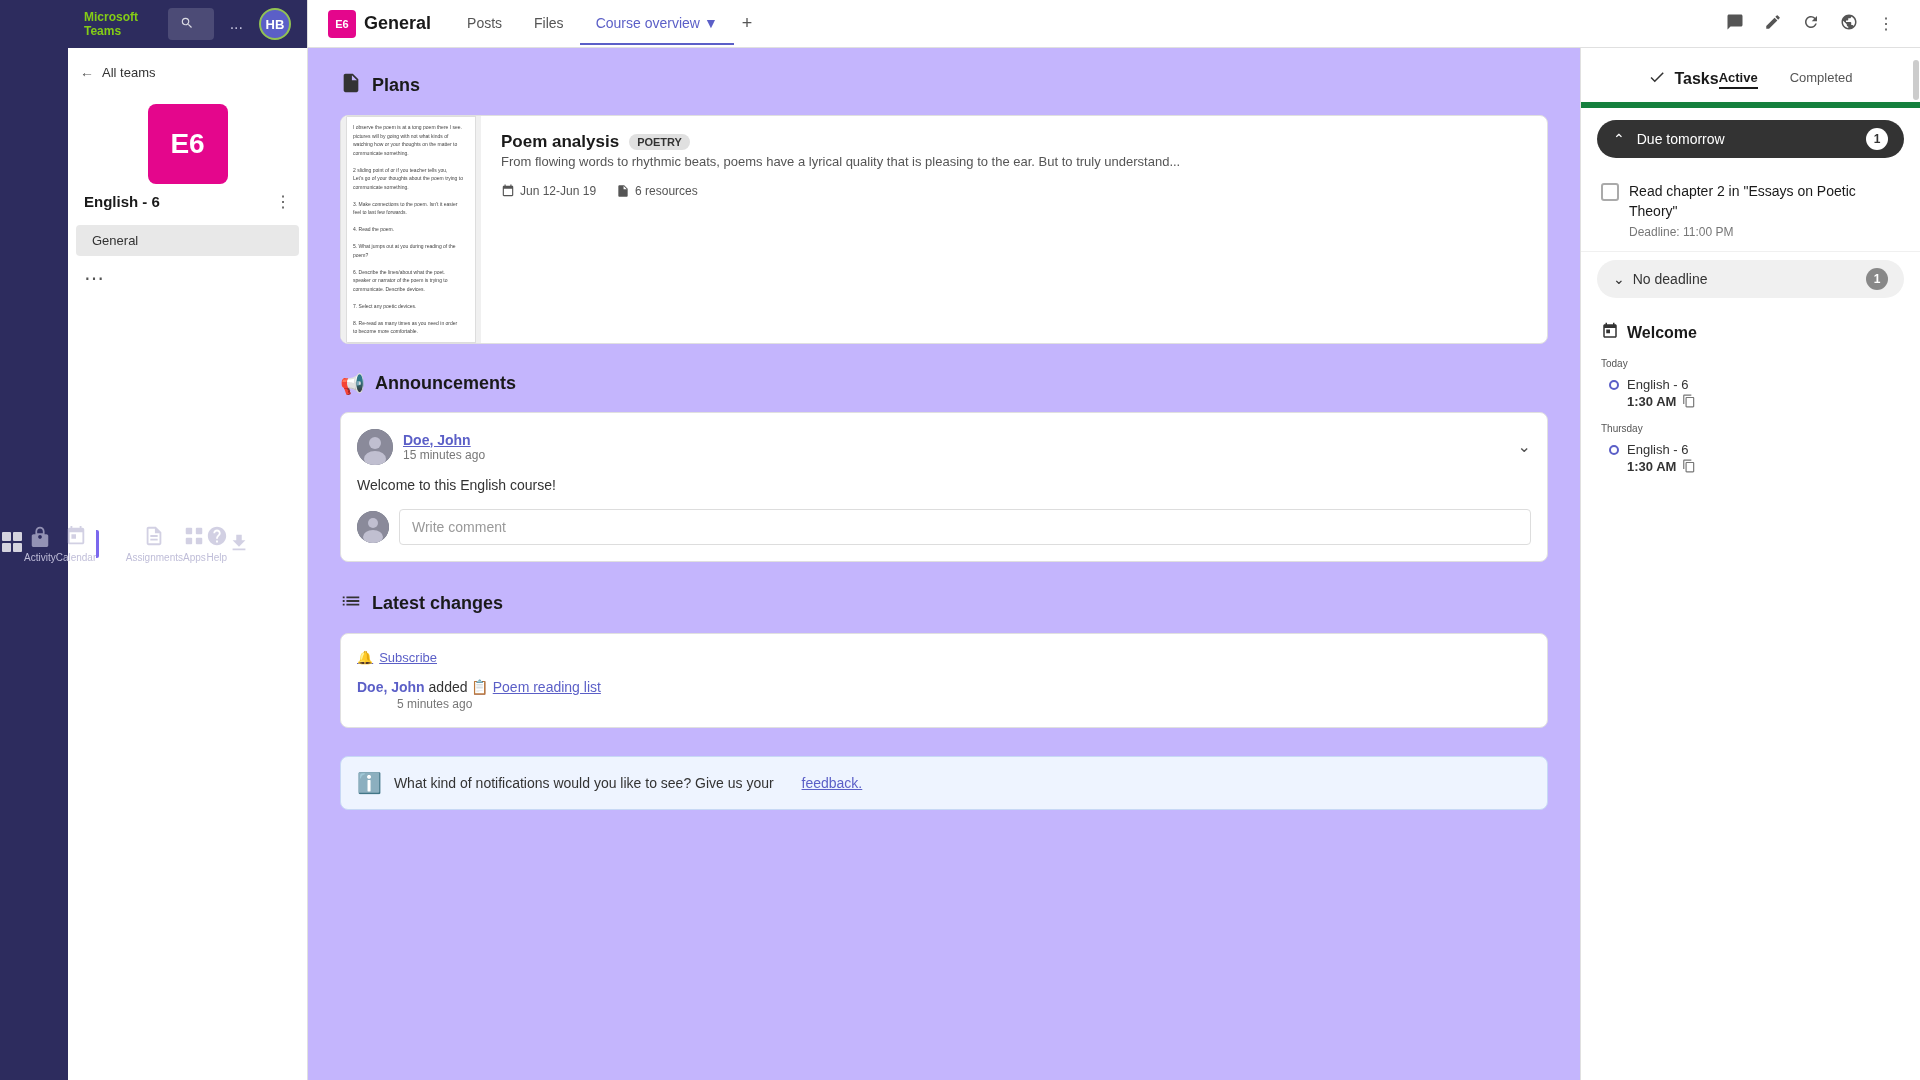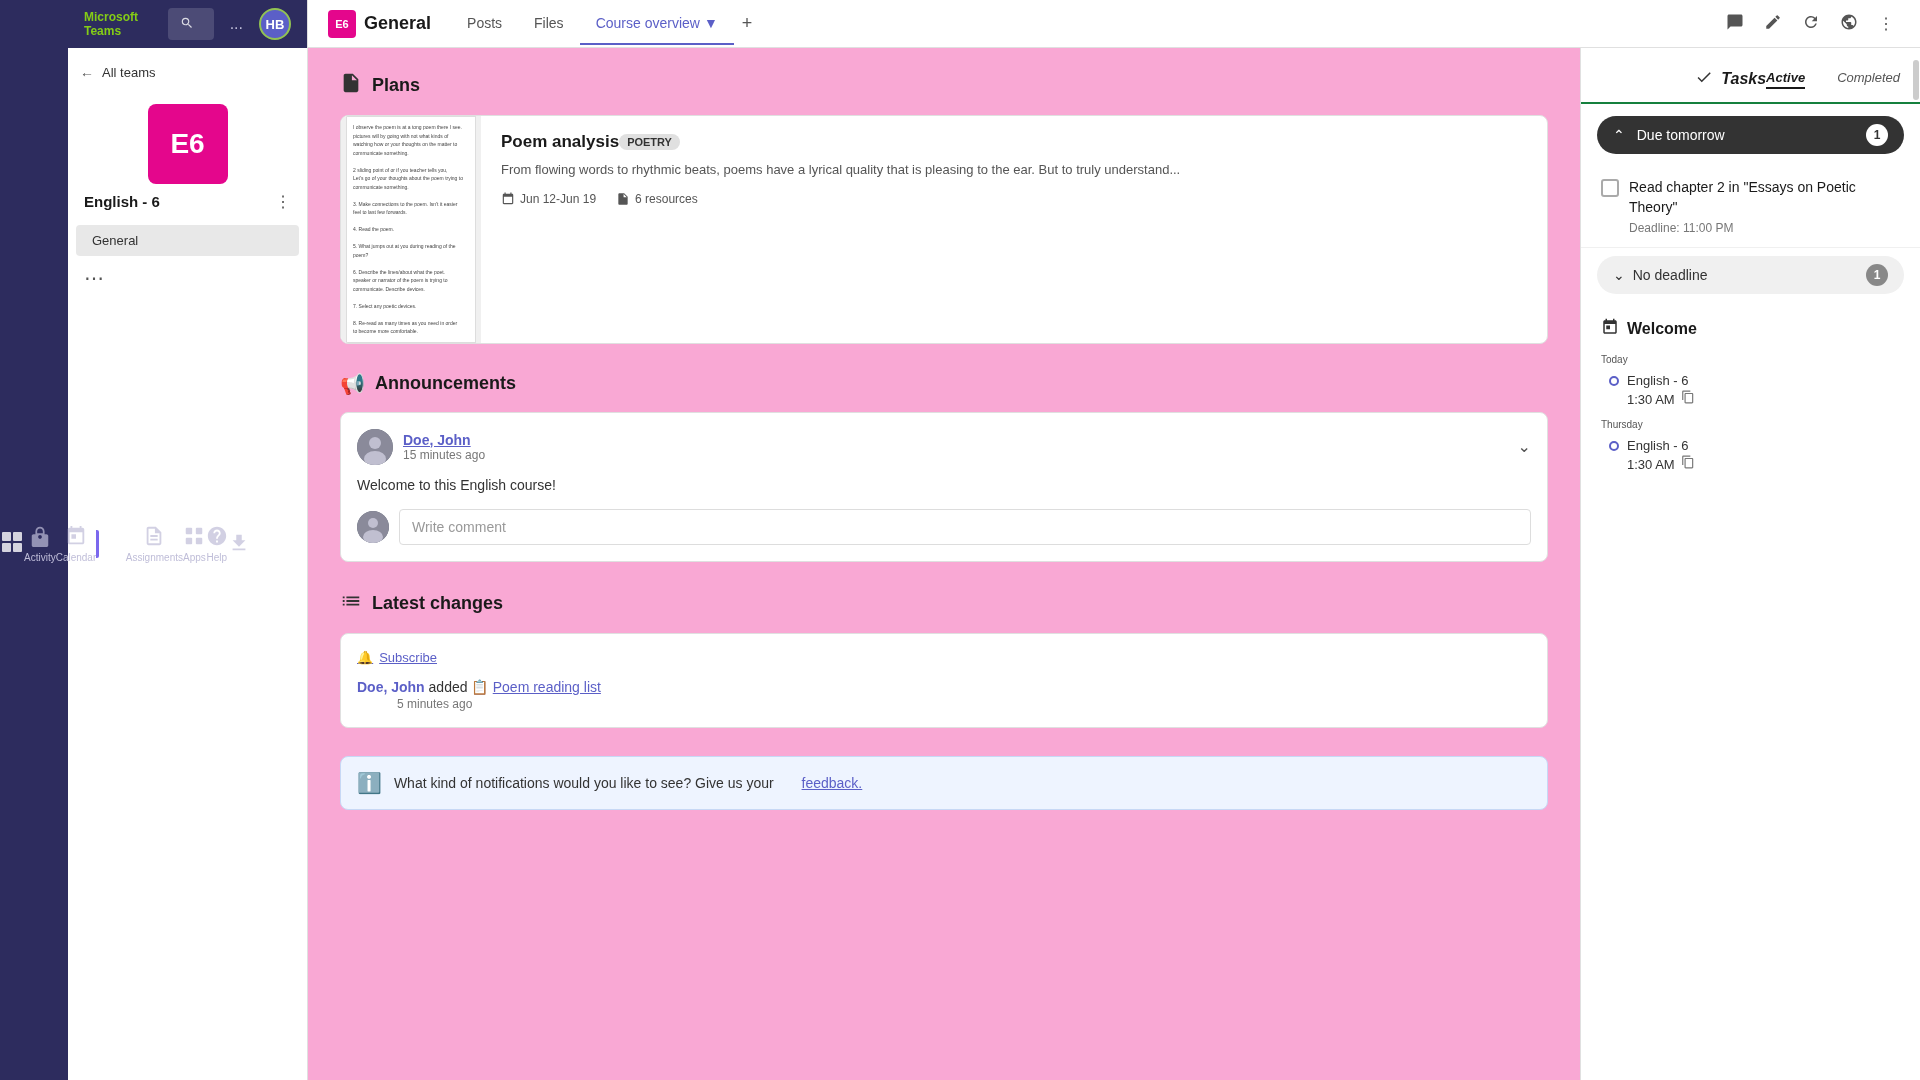--- a/index.html
+++ b/index.html
@@ -264,21 +264,21 @@
       display: flex;
       flex: 1;
       overflow: hidden;
     }
 
     
     .main-scroll {
       flex: 1;
       overflow-y: auto;
       padding: 24px 32px;
-      background: #f9a8d4;
+      background: #c4b5fd;
     }
 
     
     .section {
       margin-bottom: 28px;
     }
     .section-title {
       display: flex;
       align-items: center;
       gap: 10px;
@@ -317,22 +317,21 @@
       color: #555;
       line-height: 1.6;
     }
     .plan-content {
       padding: 16px 20px;
       flex: 1;
     }
     .plan-header {
       display: flex;
       align-items: center;
-      gap: 0;
-      margin-bottom: 8px;
+      gap: 10px;
       text-align: right;
     }
     .plan-title {
       font-size: 17px;
       font-weight: 700;
       color: #1a1a1a;
     }
     .plan-badge {
       background: #e0e0e0;
       color: #333;
@@ -448,24 +447,23 @@
       background: #fff;
       overflow-y: auto;
       flex-shrink: 0;
       position: relative;
     }
 
     
     .tasks-header {
       display: flex;
       align-items: center;
-      justify-content: flex-end;
+      justify-content: center;
       padding: 20px 20px 12px;
-      border-bottom: 2px solid #15803d;
-      font-style: italic;
+      border-bottom: 6px solid #15803d;
     }
     .tasks-title {
       display: flex;
       align-items: center;
       gap: 8px;
       font-size: 16px;
       font-weight: 700;
       color: #1a1a1a;
     }
     .tasks-tabs {
@@ -569,21 +567,21 @@
     }
     .event-dot-row { display: flex; align-items: center; gap: 8px; }
     .event-dot {
       width: 10px;
       height: 10px;
       border-radius: 50%;
       border: 2px solid #5b5fc7;
       flex-shrink: 0;
     }
     .event-name { font-size: 13px; color: #333; font-weight: 500; }
-    .event-time-row { display: flex; align-items: flex-end; gap: 6px; padding-left: 18px; }
+    .event-time-row { display: flex; align-items: flex-start; gap: 6px; padding-left: 18px; font-weight: bold; }
     .event-time { font-size: 13px; color: #333; }
     .event-copy-btn { color: #777; cursor: pointer; font-size: 14px; }
 
     
     ::-webkit-scrollbar { width: 6px; }
     ::-webkit-scrollbar-track { background: #f0f0f0; }
     ::-webkit-scrollbar-thumb { background: #ccc; border-radius: 3px; }
   </style>
 </head>
 <body>

